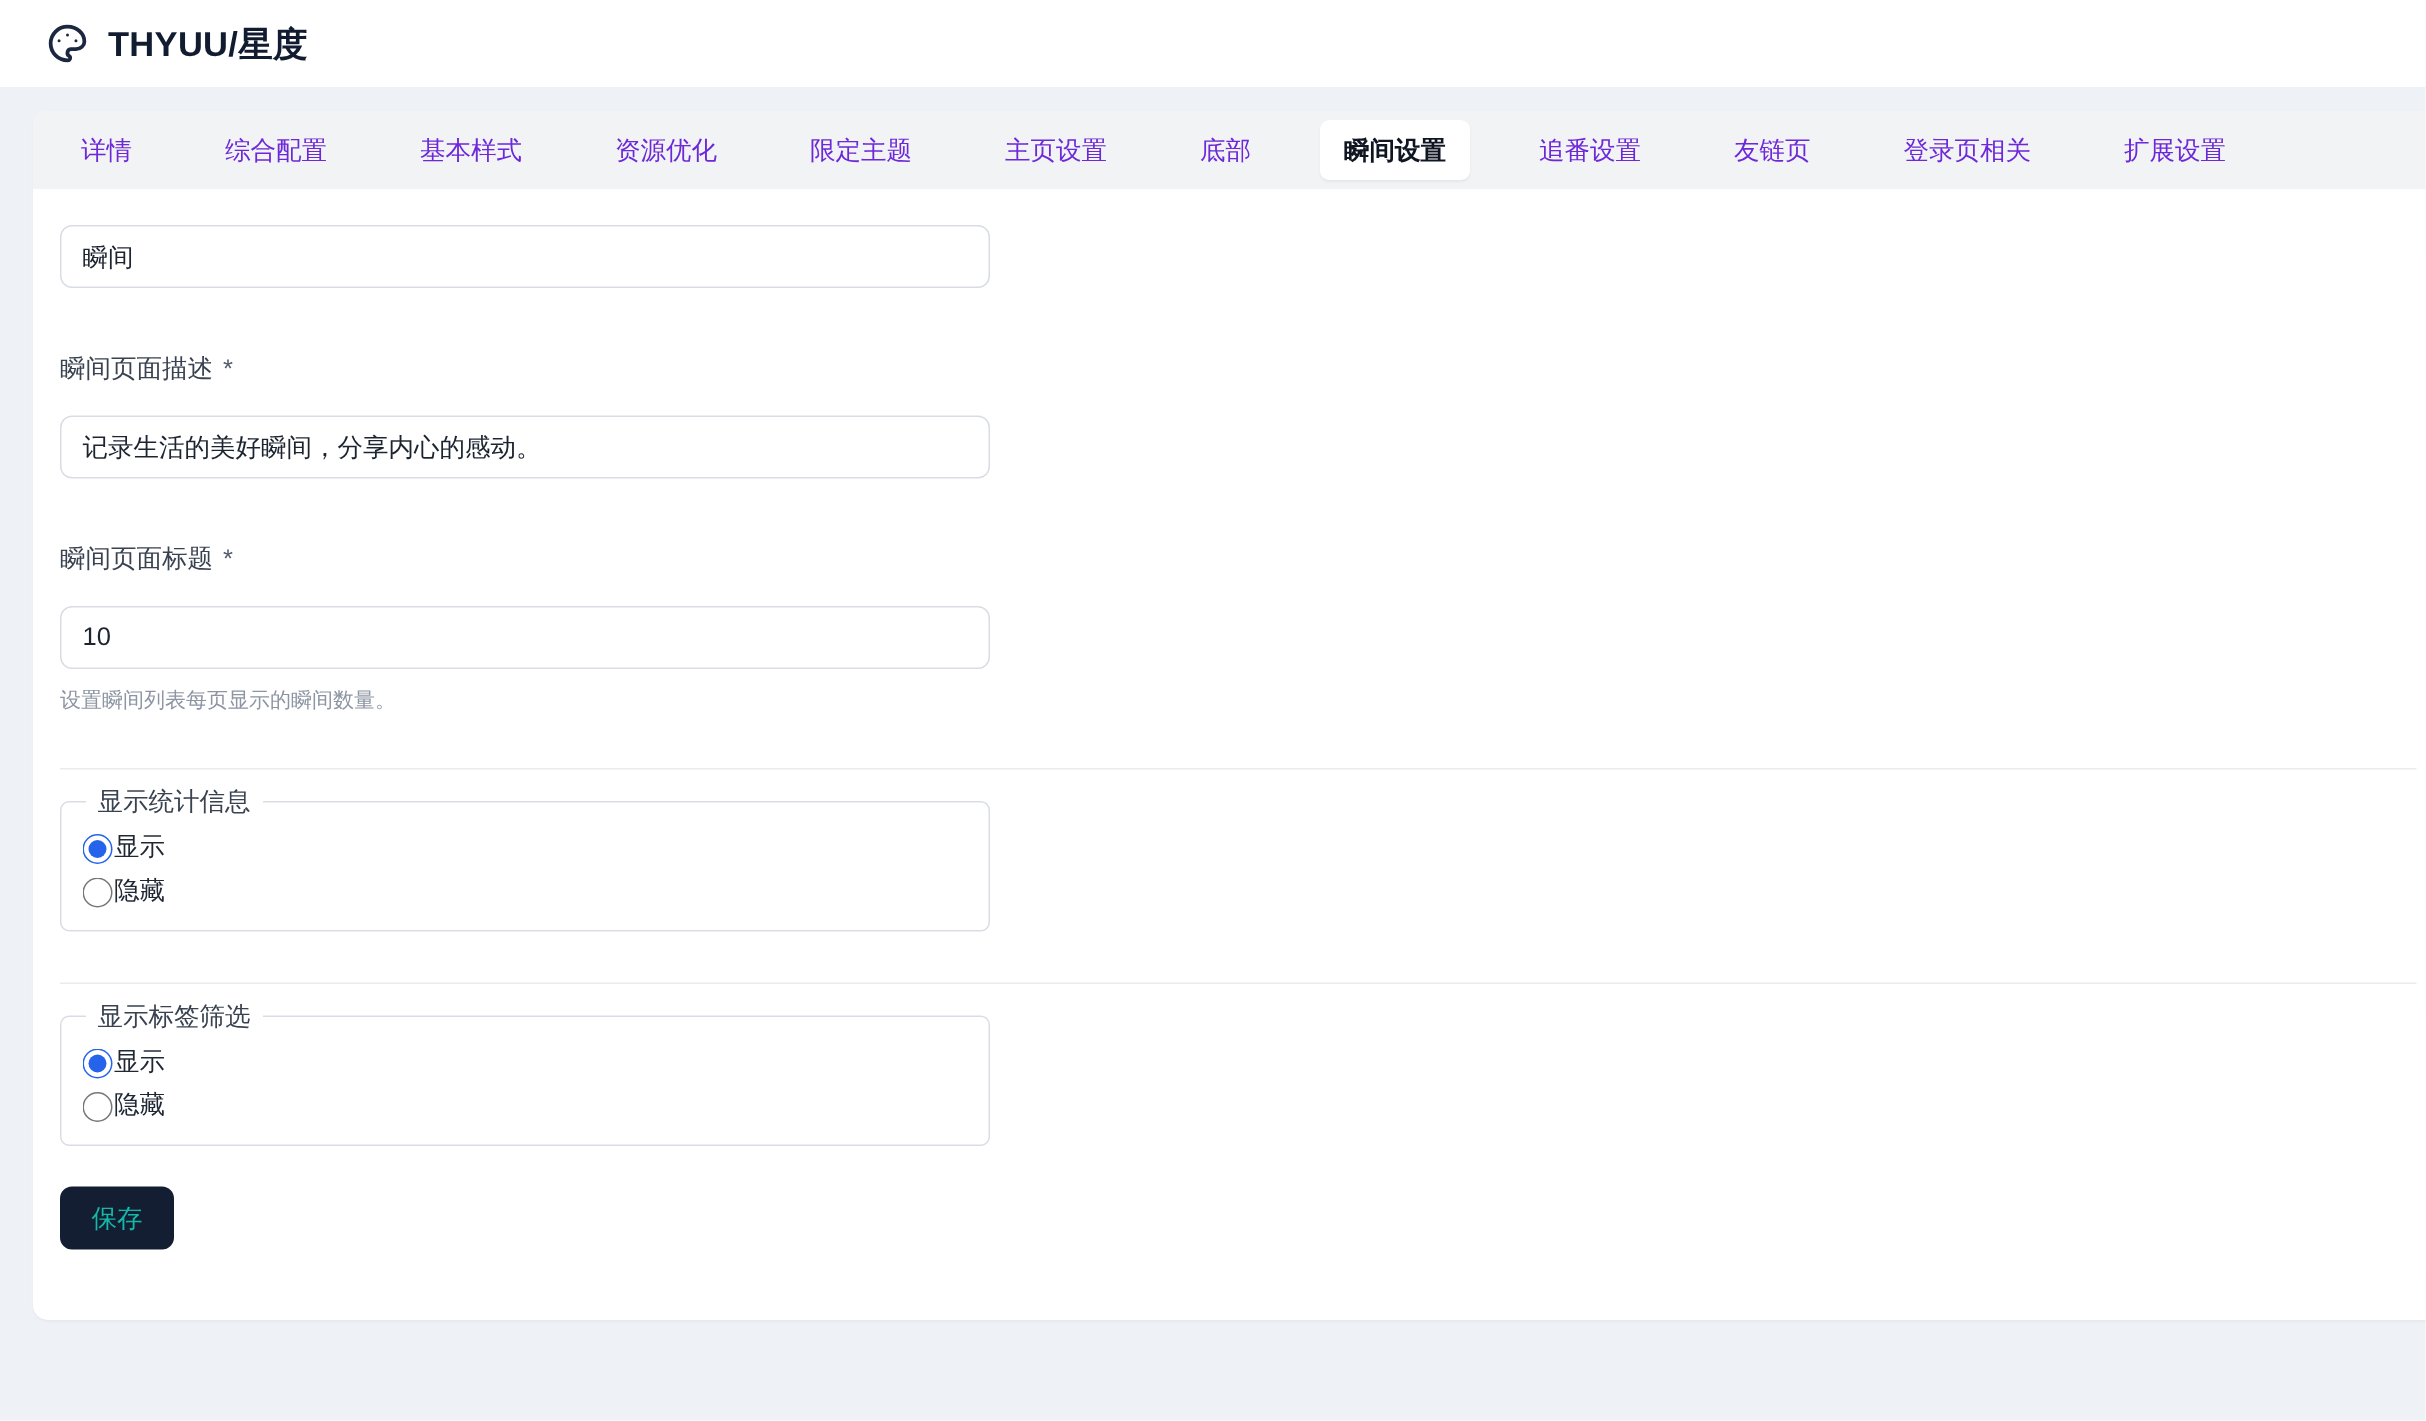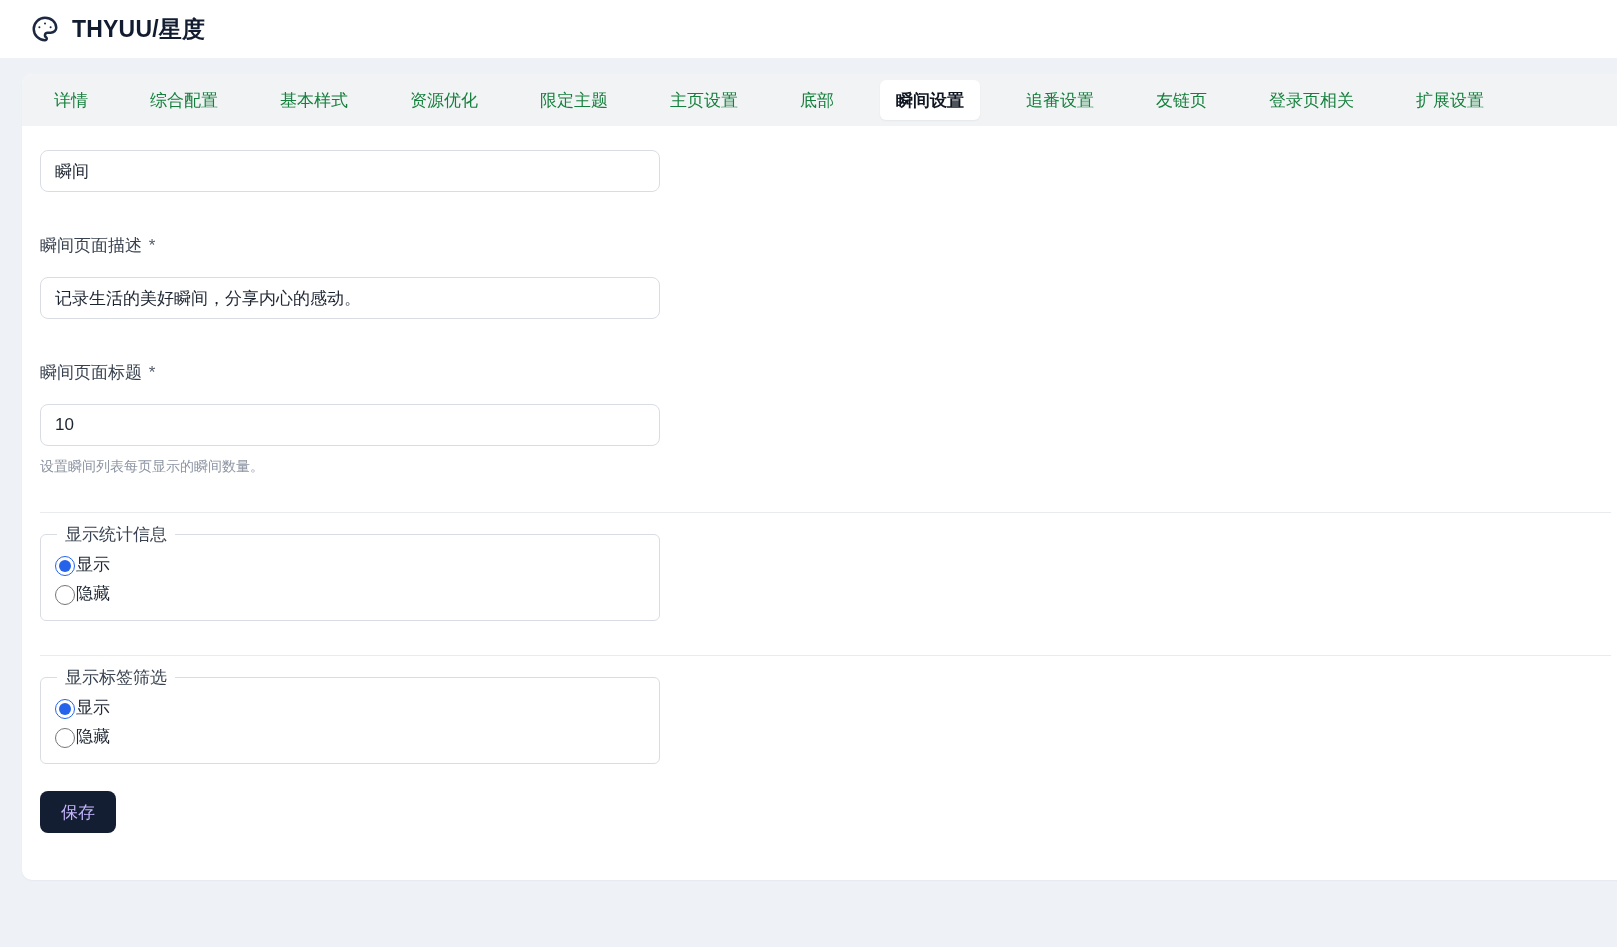--- a/index.html
+++ b/index.html
@@ -45,21 +45,21 @@
     display: flex;
     align-items: stretch;
     gap: 30px;
     padding: 6px 16px;
   }
   .tab {
     display: flex;
     align-items: center;
     padding: 0 16px;
     font-size: 17px;
-    color: #15803d;
+    color: #6d28d9;
     border-radius: 6px;
     cursor: pointer;
     white-space: nowrap;
   }
   .tab.active {
     background: #ffffff;
     color: #0f1622;
     font-weight: 700;
     box-shadow: 0 1px 2px rgba(0,0,0,.05);
   }
@@ -131,21 +131,21 @@
     height: 20px;
     accent-color: #2563eb;
     margin: 0;
     cursor: pointer;
   }
 
   .save-btn {
     margin-top: 27px;
     display: inline-block;
     background: #141e33;
-    color: #c4b5fd;
+    color: #14b8a6;
     border: none;
     border-radius: 8px;
     height: 42px;
     padding: 0 21px;
     font-size: 17px;
     font-family: inherit;
     cursor: pointer;
   }
 </style>
 </head>

